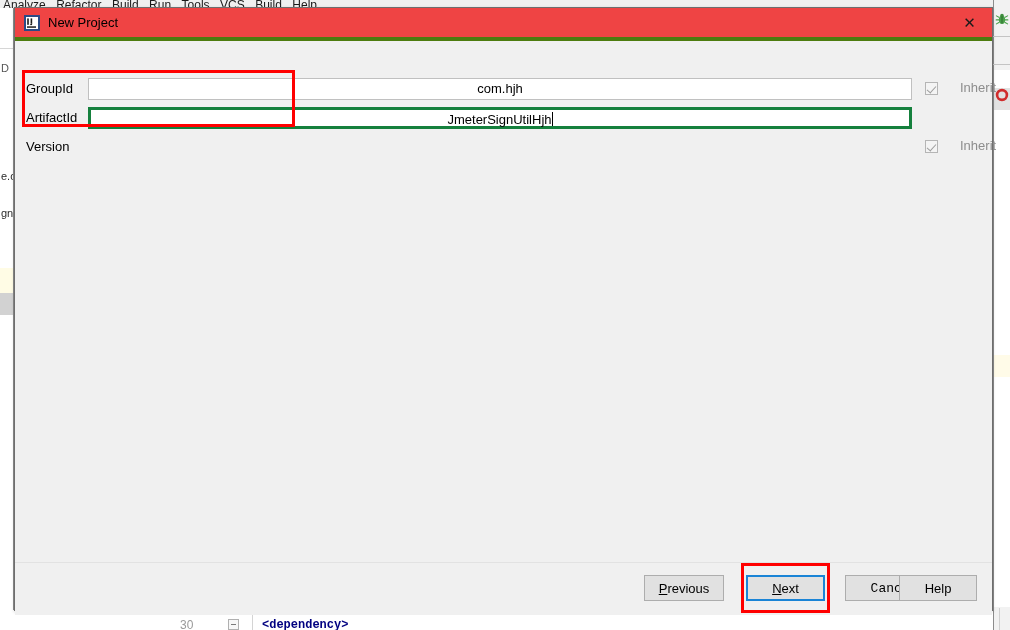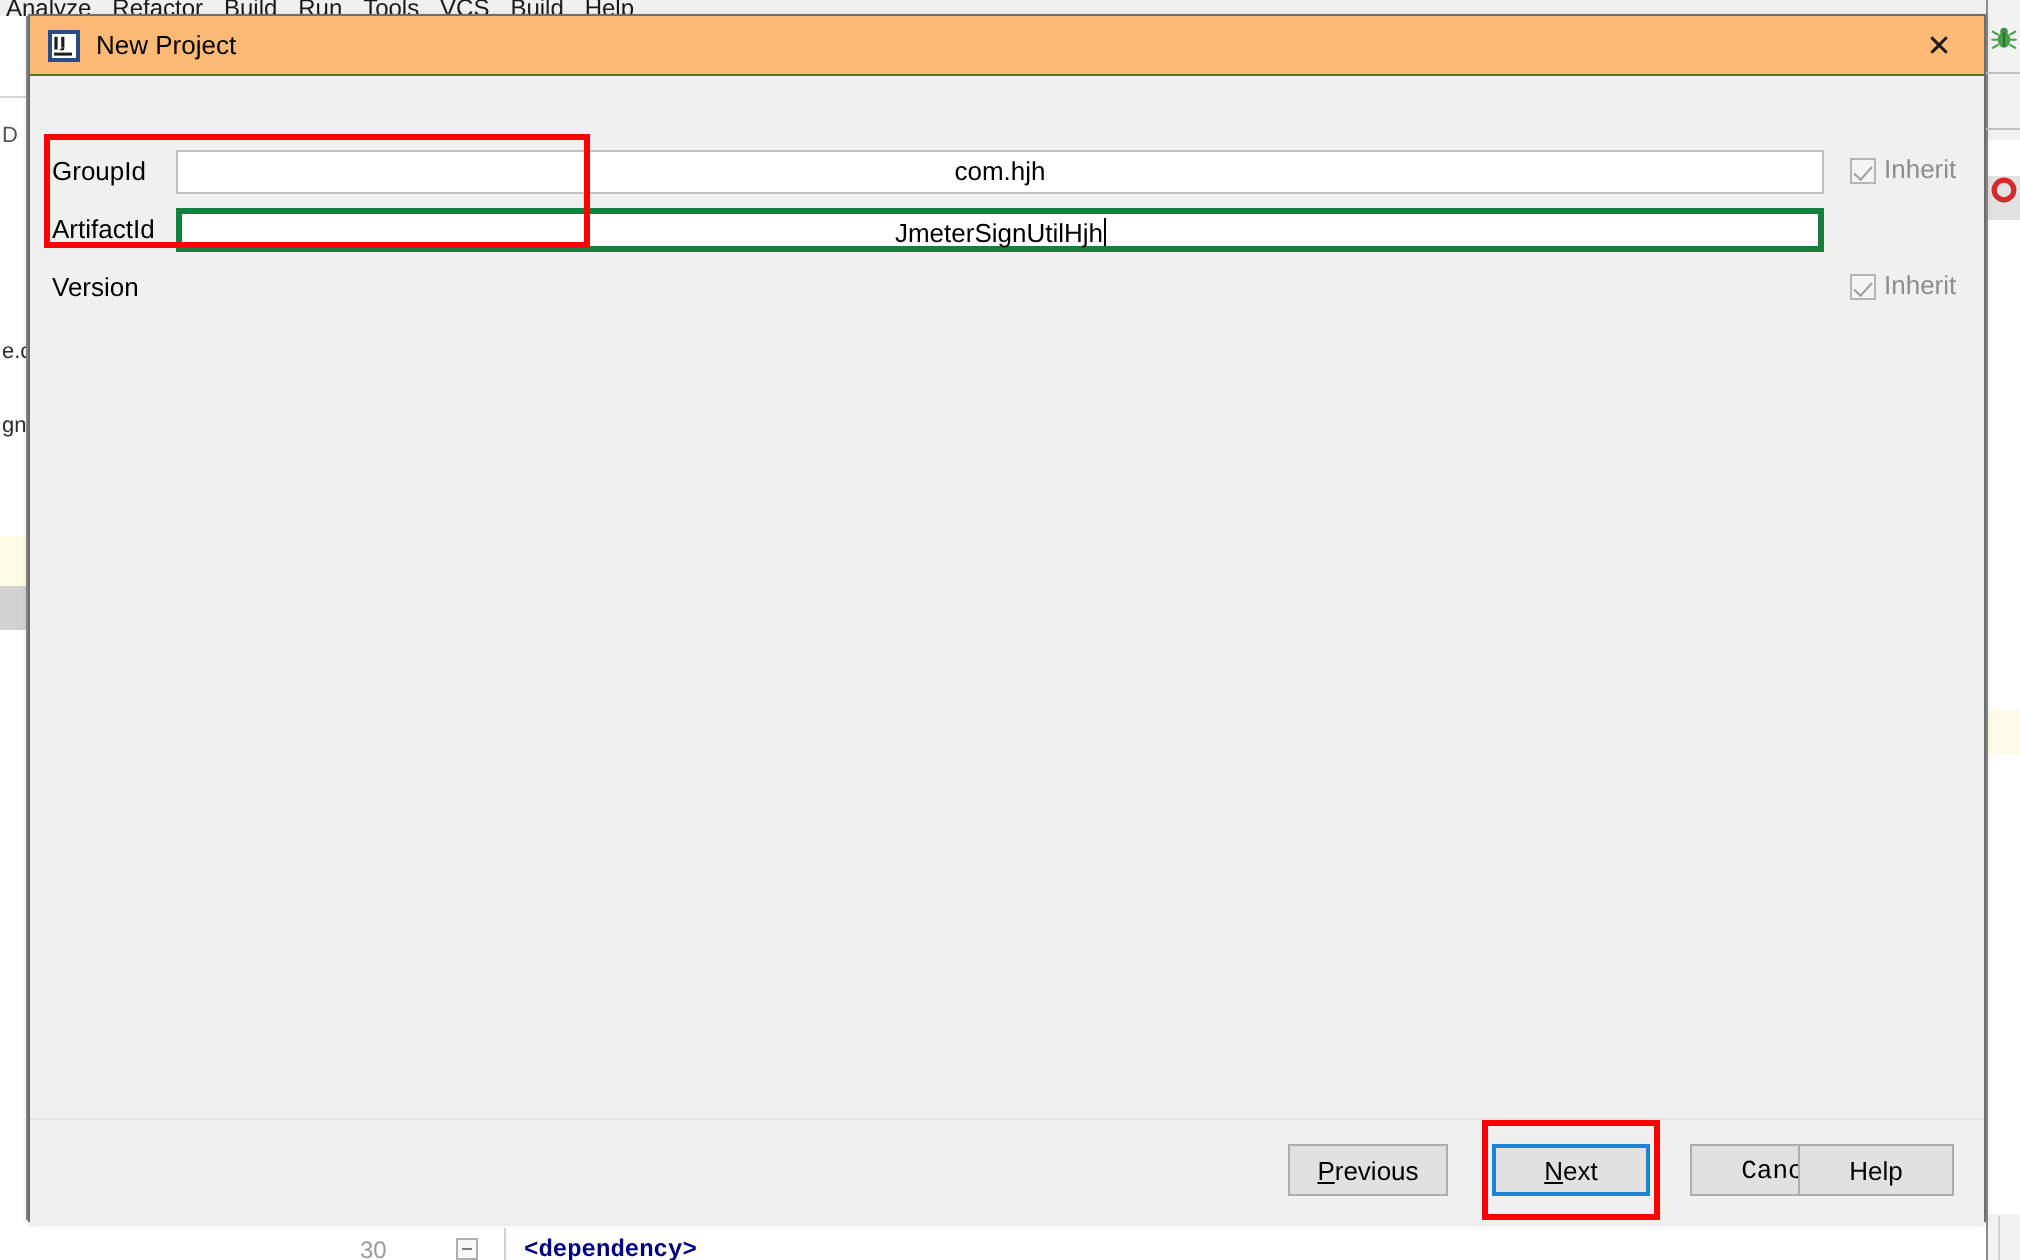--- a/index.html
+++ b/index.html
@@ -206,22 +206,22 @@
     height: 604px;
     background: #f0f0f0;
     border: 1px solid #6e6e6e;
     box-sizing: border-box;
     box-shadow: 0 1px 3px rgba(0,0,0,0.18);
   }
 
   .titlebar {
     position: relative;
     height: 29px;
-    background: #fdba74;
-    border-bottom: 1px solid #4d7c0f;
+    background: #ef4444;
+    border-bottom: 4px solid #4d7c0f;
   }
   .title-icon {
     position: absolute;
     left: 9px; top: 7px;
     width: 16px; height: 16px;
   }
   .title-text {
     position: absolute;
     left: 33px; top: 6px;
     font-size: 13px;
@@ -293,21 +293,21 @@
     vertical-align: -2px;
     margin-left: 0px;
   }
 
   .inherit-box {
     position: absolute;
     left: 910px;
     top: 2px;
     display: flex;
     align-items: center;
-    gap: 4px;
+    gap: 22px;
   }
   .cb {
     width: 13px; height: 13px;
     border: 1px solid #b5b5b5;
     background: #f4f4f4;
     box-sizing: border-box;
     position: relative;
   }
   .cb::after {
     content: "";

